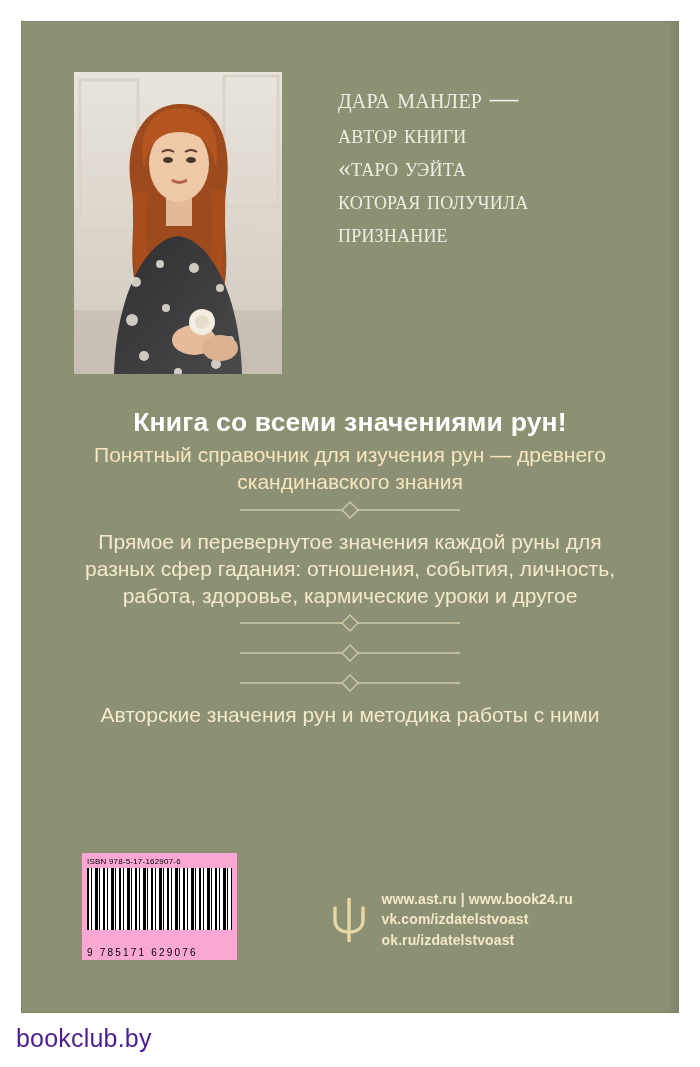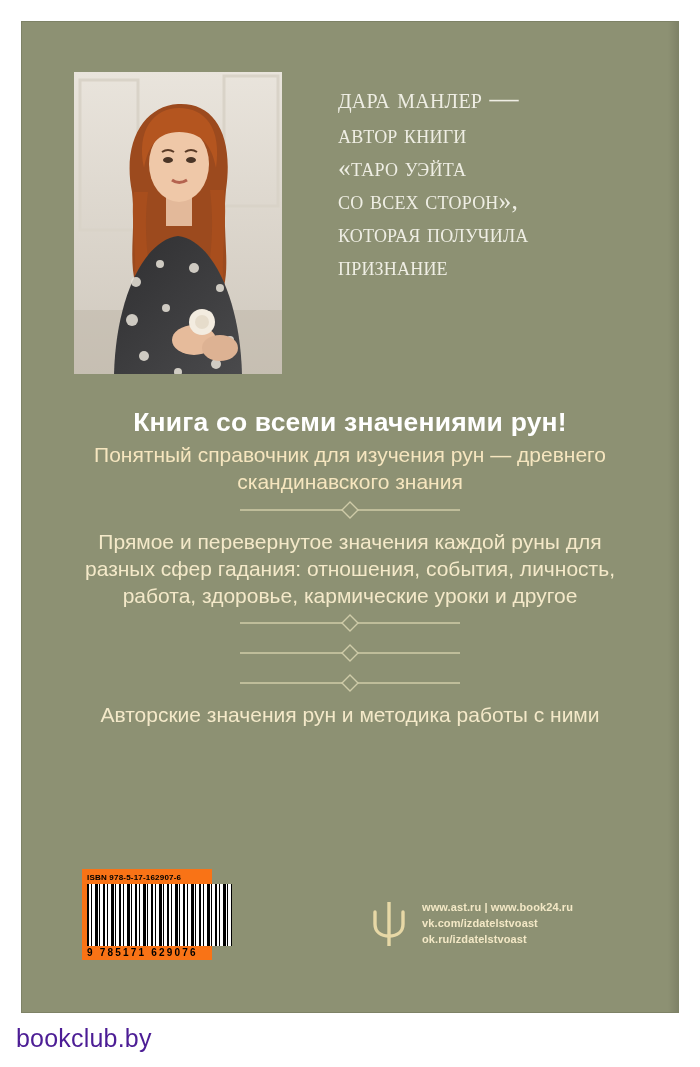--- a/index.html
+++ b/index.html
@@ -107,25 +107,24 @@
     height: 26px;
     margin: 4px 0 2px;
   }
   .divider svg { display: block; margin: 0 auto; }
 
   
   .barcode-box {
     position: absolute;
     left: 60px;
     bottom: 52px;
-    width: 130px;
-    background: #f97316;
+    width: 155px;
+    background: #f9a8d4;
     padding: 4px 5px 2px;
     box-sizing: border-box;
-    font-weight: bold;
   }
   .isbn-text {
     font-size: 8px;
     color: #000;
     font-family: "Liberation Sans", sans-serif;
     letter-spacing: 0.2px;
     margin-bottom: 2px;
   }
   .bars {
     height: 62px;
@@ -135,40 +134,40 @@
         #000 0px, #000 2px, #fff 2px, #fff 4px,
         #000 4px, #000 5px, #fff 5px, #fff 8px,
         #000 8px, #000 11px, #fff 11px, #fff 12px,
         #000 12px, #000 13px, #fff 13px, #fff 16px);
   }
   .barcode-digits {
     font-size: 10px;
     letter-spacing: 2.2px;
     color: #000;
     font-family: "Liberation Sans", sans-serif;
-    margin-top: 1px;
+    margin-top: 17px;
   }
 
   
   .publisher {
     position: absolute;
     right: 105px;
     bottom: 62px;
     display: flex;
     align-items: center;
     gap: 12px;
   }
   .psi-logo {
     width: 42px;
     height: 52px;
     flex: 0 0 auto;
   }
   .pub-links {
     color: #f3e8c6;
-    font-size: 11px;
+    font-size: 14px;
     font-weight: bold;
     line-height: 1.45;
     letter-spacing: 0.1px;
   }
 
   
   .watermark {
     position: absolute;
     left: 16px;
     bottom: 14px;
@@ -240,21 +239,20 @@
         <ellipse cx="146" cy="276" rx="18" ry="13" fill="#ddb293"></ellipse>
         <circle cx="128" cy="250" r="13" fill="#f3ece0"></circle>
         <circle cx="128" cy="250" r="7" fill="#e6dccb"></circle>
       </svg>
     </div>
 
     <div class="author-text">
       <span class="line l1">Дара Манлер —</span>
       <span class="line">автор книги</span>
       <span class="line">«Таро Уэйта</span>
-      <span class="line">со всех сторон»,</span>
       <span class="line">которая получила</span>
       <span class="line">признание</span>
     </div>
   </div>
 
   <div class="headline">Книга со всеми значениями рун!</div>
 
   <div class="features">
     <div class="feature first">Понятный справочник для изучения рун — древнего скандинавского знания</div>
 

